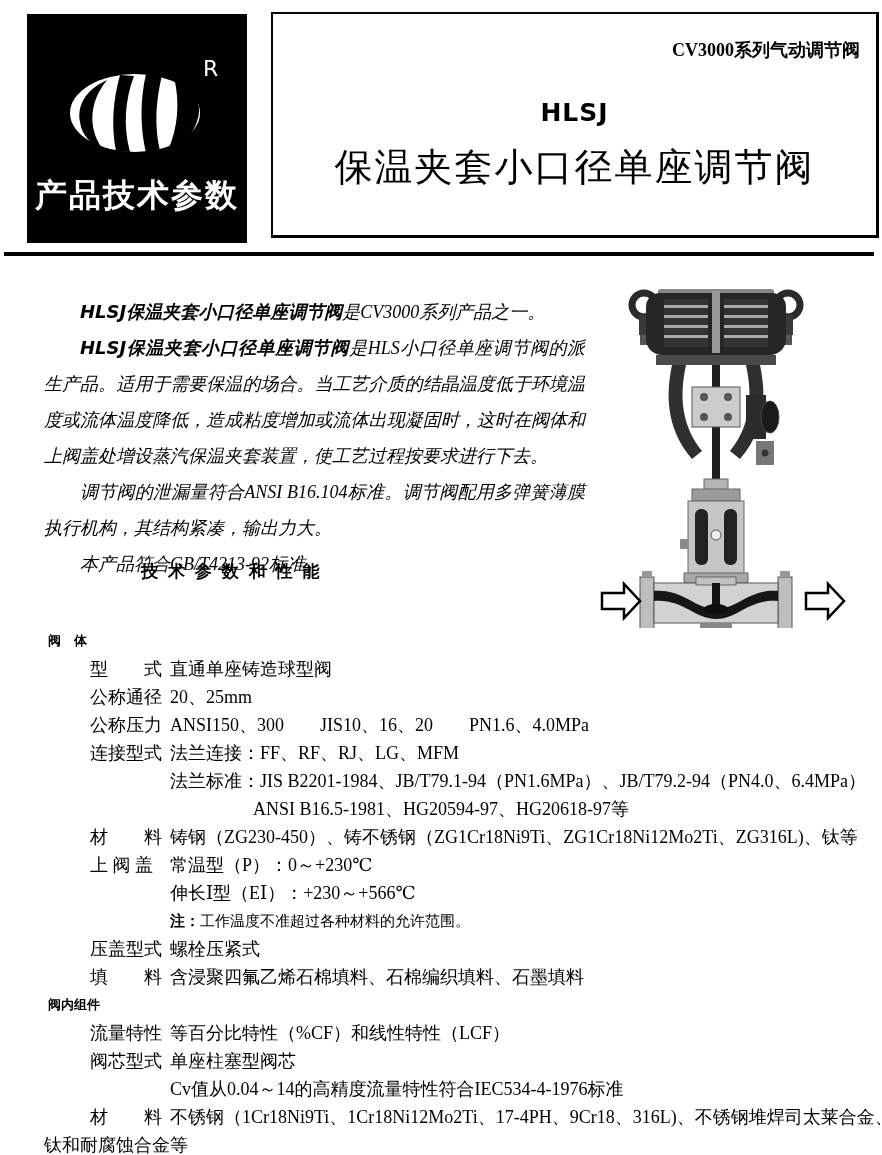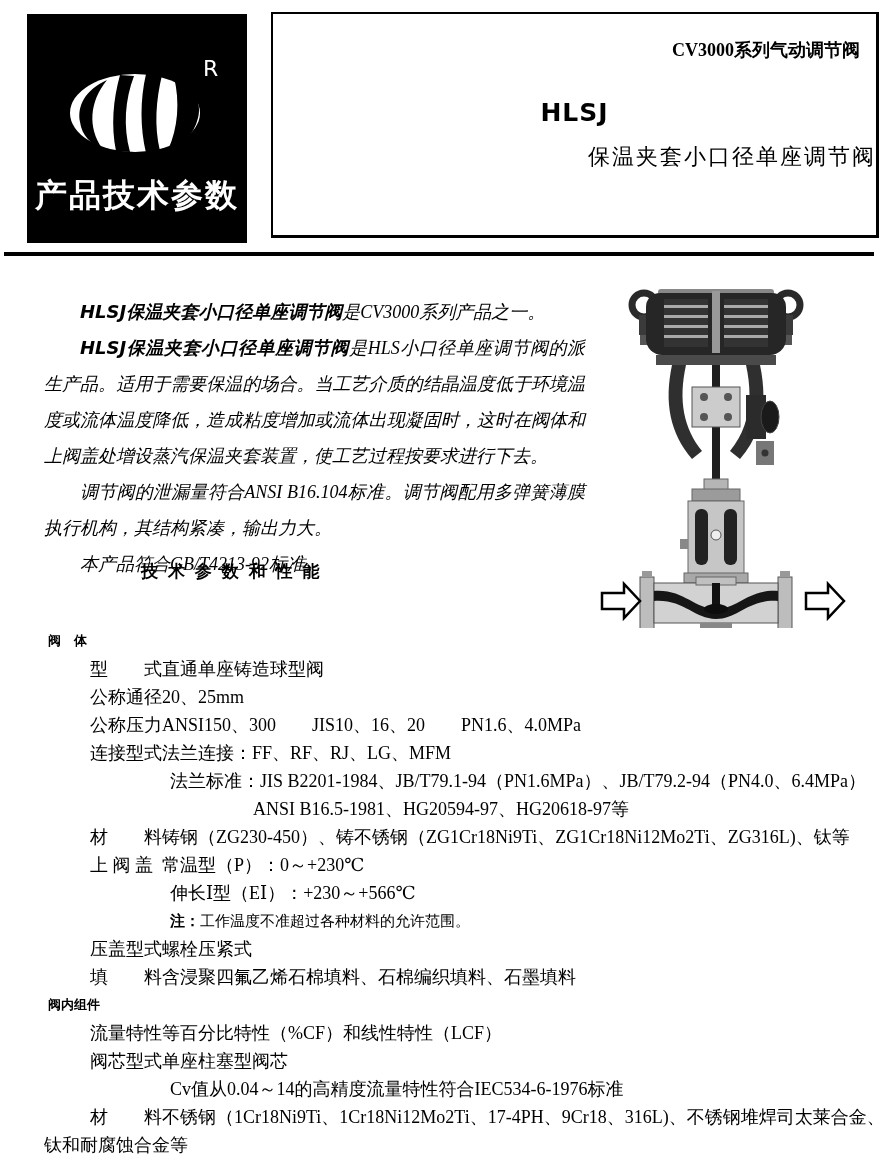--- a/index.html
+++ b/index.html
@@ -16,22 +16,22 @@
 
   
   .header-box{
     position:absolute;left:271px;top:12px;width:603px;height:221px;
     border:2px solid #000;border-right-width:3px;border-bottom-width:3px;
   }
   .series{position:absolute;top:24px;right:16px;font-size:18px;font-weight:bold;
           font-family:Liberation Serif, serif;}
   .model{position:absolute;top:84px;left:0;width:100%;text-align:center;
          font-size:25px;letter-spacing:1px;}
-  .product{position:absolute;top:128px;left:0;width:100%;text-align:right;
-           font-size:22px;letter-spacing:2px;}
+  .product{position:absolute;top:128px;left:0;width:100%;text-align:center;
+           font-size:38px;letter-spacing:2px;}
 
   
   .rule{position:absolute;left:4px;top:252px;width:870px;height:4px;background:#000;}
 
   
   .intro{position:absolute;left:44px;top:294px;width:541px;
          font-size:18px;line-height:36px;text-align:justify;font-style:italic;}
   .intro p{margin:0;text-indent:36px;}
 
   
@@ -39,21 +39,21 @@
 
   
   .section-title{position:absolute;left:117px;top:560px;font-size:17px;letter-spacing:2px;margin-left:24px;}
 
   
   .specs{position:absolute;left:0;top:627px;width:882px;font-size:18px;}
   .line{height:28px;line-height:28px;white-space:nowrap;}
   .sec-head{padding-left:48px;font-size:13px;}
   .row{padding-left:90px;}
   .label{display:inline-block;width:72px;}
-  .val{}
+  .val{margin-left:8px;}
   .cont{padding-left:170px;}
   .cont2{padding-left:253px;}
   .note-line{font-size:15px;}
   .note-label{font-size:15px;}
   .wrapline{padding-left:44px;}
 </style>
 </head>
 <body>
 
 <div class="page">
@@ -178,19 +178,19 @@
 
     <div class="line row"><span class="label">压盖型式</span><span class="val">螺栓压紧式</span></div>
 
     <div class="line row"><span class="label">填　　料</span><span class="val">含浸聚四氟乙烯石棉填料、石棉编织填料、石墨填料</span></div>
 
     <div class="line sec-head hei">阀内组件</div>
 
     <div class="line row"><span class="label">流量特性</span><span class="val">等百分比特性（%CF）和线性特性（LCF）</span></div>
 
     <div class="line row"><span class="label">阀芯型式</span><span class="val">单座柱塞型阀芯</span></div>
-    <div class="line cont">Cv值从0.04～14的高精度流量特性符合IEC534-6-1976标准</div>
+    <div class="line cont">Cv值从0.04～14的高精度流量特性符合IEC534-4-1976标准</div>
 
     <div class="line row"><span class="label">材　　料</span><span class="val">不锈钢（1Cr18Ni9Ti、1Cr18Ni12Mo2Ti、17-4PH、9Cr18、316L)、不锈钢堆焊司太莱合金、</span></div>
     <div class="line wrapline">钛和耐腐蚀合金等</div>
 
   </div>
 </div>
 
 </body></html>

